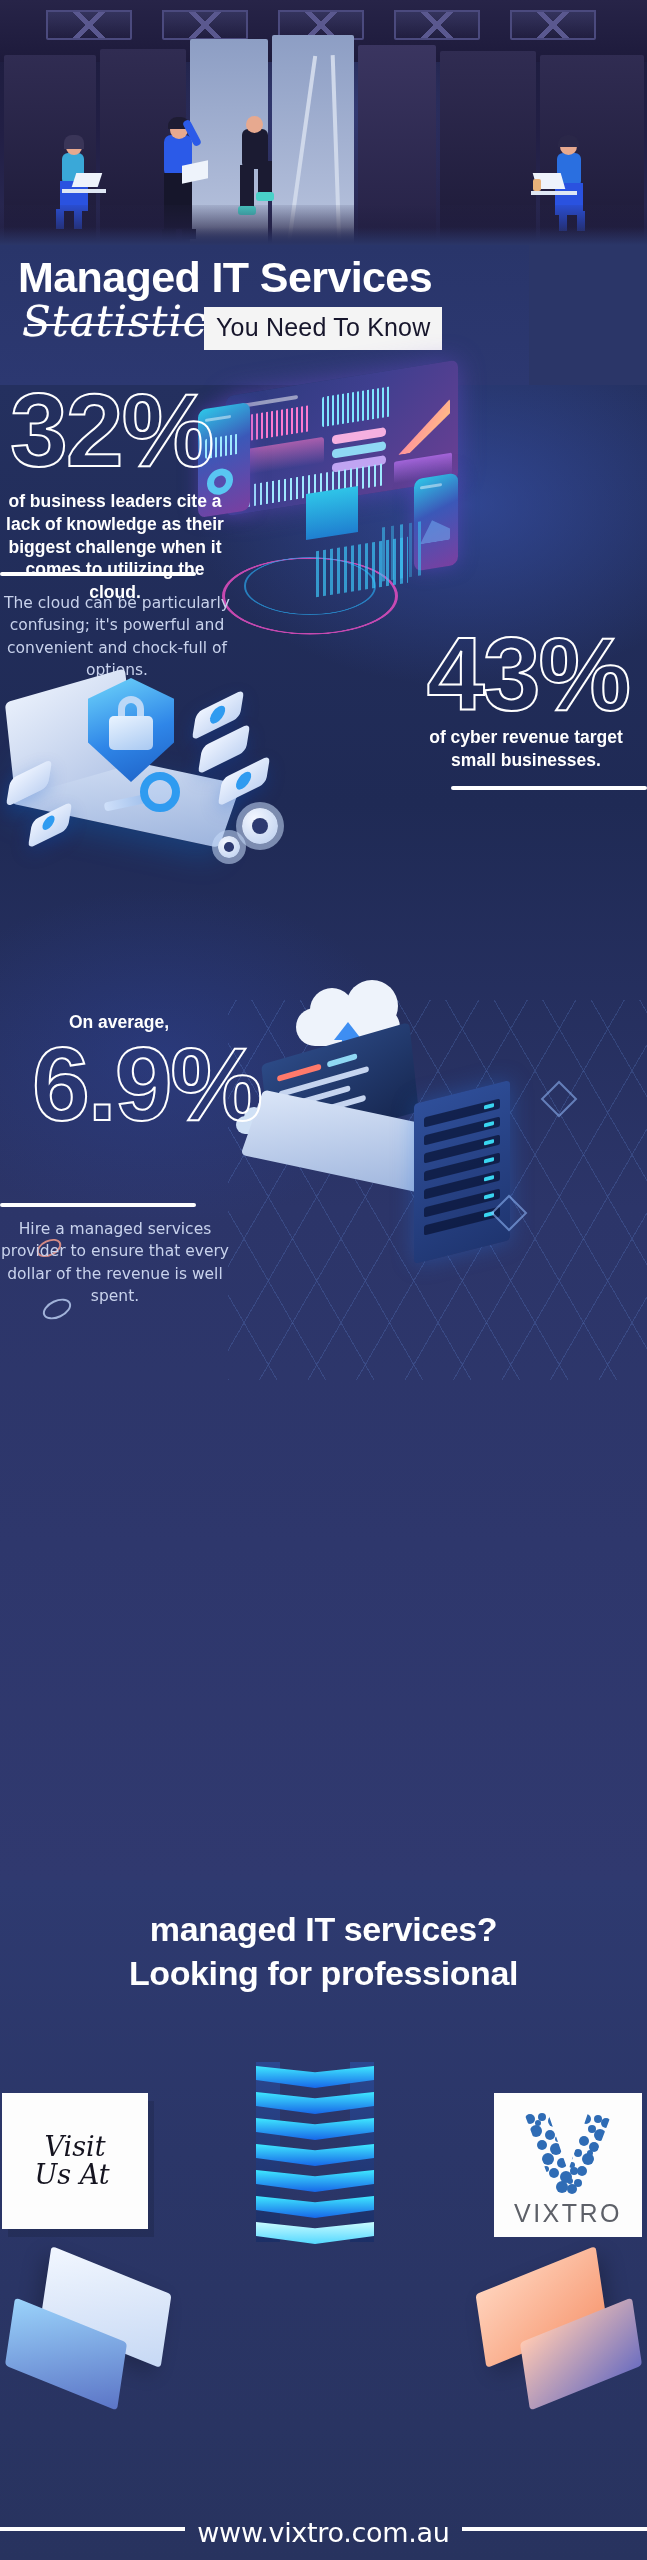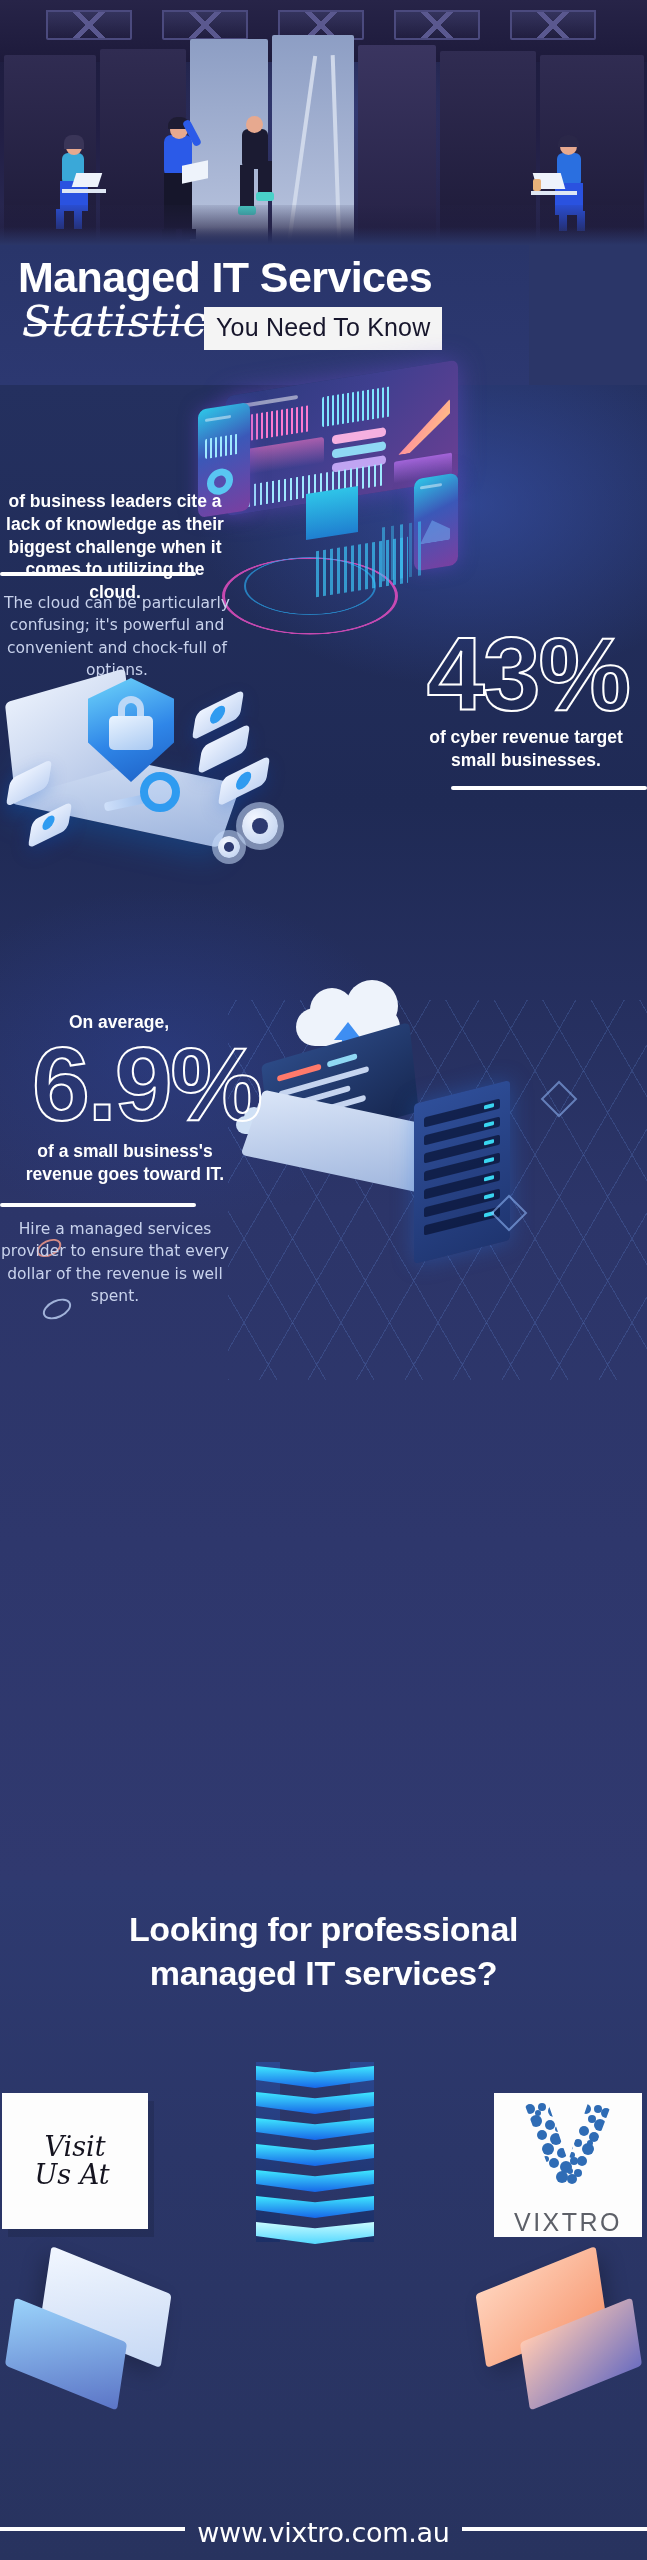--- a/index.html
+++ b/index.html
@@ -324,21 +324,21 @@
   }
   .visit-script {
     font-family:"DejaVu Serif", serif; font-style:italic;
     font-size:27px; color:#14131f; line-height:1.05; text-align:center;
   }
   .visit-script span { display:block; }
   .visit-script .l2 { margin-left:-6px; }
   .logo-box {
     position:absolute; right:5px; top:2093px; width:148px; height:144px;
     background:#fdfdfd; display:flex; flex-direction:column;
-    align-items:center; justify-content:space-between; padding-top:6px;
+    align-items:center; justify-content:center; padding-top:6px;
   }
   .logo-v { position:relative; width:96px; height:92px; }
   .logo-v svg { display:block; }
   .logo-word {
     font-size:25px; color:#5d6068; letter-spacing:2.5px;
     font-family:"Liberation Sans", sans-serif; margin-top:-2px;
   }
 
   
   .tower2 {
@@ -502,20 +502,21 @@
       <div class="scr-line" style="left:9px;top:62px;width:26px;height:26px;border-radius:50%;border:7px solid #59c6f2;"></div>
     </div>
     <div class="phone ph2">
       <div class="scr-line" style="left:6px;top:8px;width:22px;height:3px;background:rgba(255,255,255,.45);"></div>
       <div class="scr-line" style="left:6px;top:38px;width:30px;height:28px;background:rgba(120,190,255,.45);clip-path:polygon(0 100%,40% 20%,100% 60%,100% 100%);"></div>
     </div>
     <div class="bars"></div>
     <div class="sparkline"></div>
   </div>
 
+  <div class="bignum s1-num">32%</div>
   <div class="stat-lead s1-lead">of business leaders cite a lack of knowledge as their biggest challenge when it comes to utilizing the cloud.</div>
   <div class="divider s1-div"></div>
   <div class="stat-note s1-note">The cloud can be particularly confusing; it's powerful and convenient and chock-full of options.</div>
 
   <div class="illu lock-wrap">
     <div class="laptop-base"></div>
     <div class="laptop-lid"></div>
     <div class="shield"></div>
     <div class="padlock-shackle"></div>
     <div class="padlock-body"></div>
@@ -578,28 +579,27 @@
         </div>
     </div>
     <div class="diamond" style="left:268px;top:200px;"></div>
     <div class="diamond" style="left:318px;top:86px;"></div>
     <div class="oval" style="left:-192px;top:240px;width:26px;height:16px;border-color:rgba(255,160,140,.8);"></div>
     <div class="oval" style="left:-186px;top:300px;width:30px;height:18px;border-color:rgba(200,220,255,.75);"></div>
   </div>
 
   <div class="stat-lead s3-top">On average,</div>
   <div class="bignum s3-num">6.9%</div>
-  <div class="stat-lead s3-lead">of a small business's revenue goes toward IT.</div>
   <div class="divider s3-div"></div>
   <div class="stat-note s3-note">Hire a managed services provider to ensure that every dollar of the revenue is well spent.</div>
 
   <div class="cta-bg"></div>
   <div class="cta-head">
+    <div>managed IT services?</div>
     <div>Looking for professional</div>
-    <div>managed IT services?</div>
   </div>
 
   <div class="tower2">
     <div class="side" style="left:0;"></div>
     <div class="side" style="right:0;"></div>
     <div class="seg" style="top:4px;"></div>
     <div class="seg" style="top:30px;"></div>
     <div class="seg" style="top:56px;"></div>
     <div class="seg" style="top:82px;"></div>
     <div class="seg" style="top:108px;"></div>

